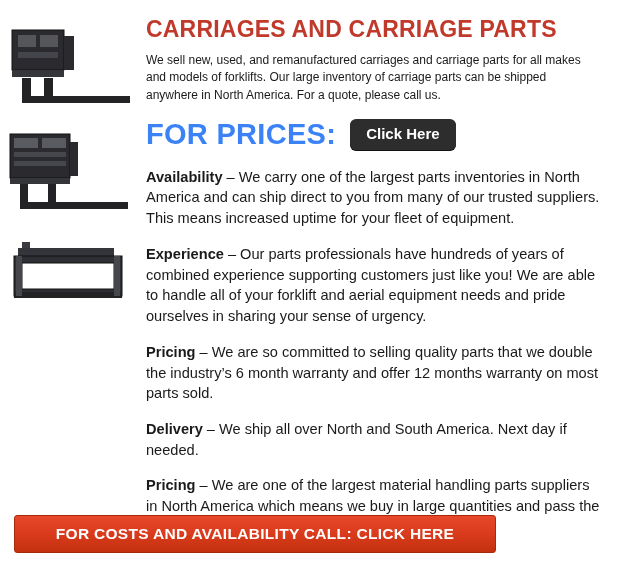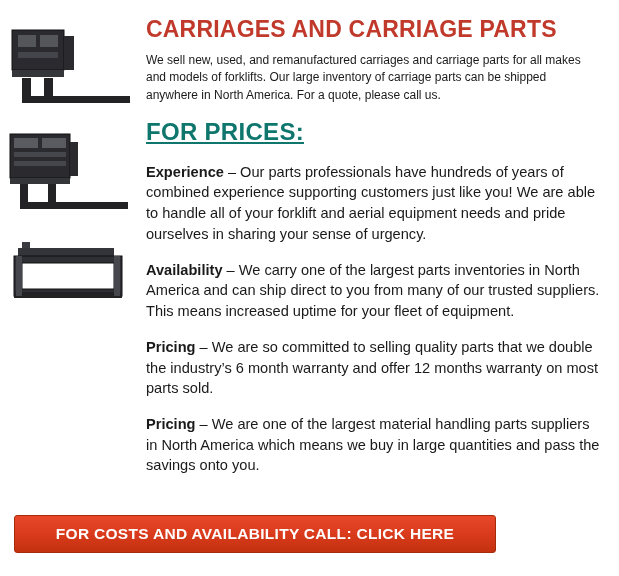--- a/index.html
+++ b/index.html
@@ -55,26 +55,25 @@
     line-height: 1.43;
     margin: 0 0 14px 0;
     color: #1a1a1a;
   }
   .prices-row {
     display: flex;
     align-items: center;
     margin: 2px 0 16px 0;
   }
   .prices-label {
-    font-size: 24px;
+    font-size: 29px;
     font-weight: bold;
-    color: #0f766e;
+    color: #3b82f6;
     margin-right: 14px;
     letter-spacing: 0.3px;
-    text-decoration: underline;
   }
   .click-here-btn {
     display: inline-block;
     background: #2d2d2d;
     color: #ffffff;
     font-size: 15px;
     font-weight: bold;
     padding: 7px 16px 8px 16px;
     border-radius: 6px;
     border: none;
@@ -158,28 +157,30 @@
   </div>
 
   <div class="right-col">
 
     <h1 class="title">CARRIAGES AND CARRIAGE PARTS</h1>
 
     <p class="intro">We sell new, used, and remanufactured carriages and carriage parts for all makes and models of forklifts. Our large inventory of carriage parts can be shipped anywhere in North America. For a quote, please call us.</p>
 
     <div class="prices-row">
       <span class="prices-label">FOR PRICES:</span>
+      <button class="click-here-btn">Click Here</button>
     </div>
+
+    <p class="feature"><b>Availability</b><span> – We carry one of the largest parts inventories in North America and can ship direct to you from many of our trusted suppliers. This means increased uptime for your fleet of equipment.</span></p>
 
     <p class="feature"><b>Experience</b><span> – Our parts professionals have hundreds of years of combined experience supporting customers just like you!  We are able to handle all of your forklift and aerial equipment needs and pride ourselves in sharing your sense of urgency.</span></p>
 
-    <p class="feature"><b>Availability</b><span> – We carry one of the largest parts inventories in North America and can ship direct to you from many of our trusted suppliers. This means increased uptime for your fleet of equipment.</span></p>
-
     <p class="feature"><b>Pricing</b><span> – We are so committed to selling quality parts that we double the industry’s 6 month warranty and offer 12 months warranty on most parts sold.</span></p>
 
+    <p class="feature"><b>Delivery</b><span> – We ship all over North and South America.  Next day if needed.</span></p>
 
     <p class="feature"><b>Pricing</b><span> – We are one of the largest material handling parts suppliers in North America which means we buy in large quantities and pass the savings onto you.</span></p>
 
   </div>
 
   <div class="cta-bar">FOR COSTS AND AVAILABILITY CALL: CLICK HERE</div>
 
 </div>
 
 </body></html>

